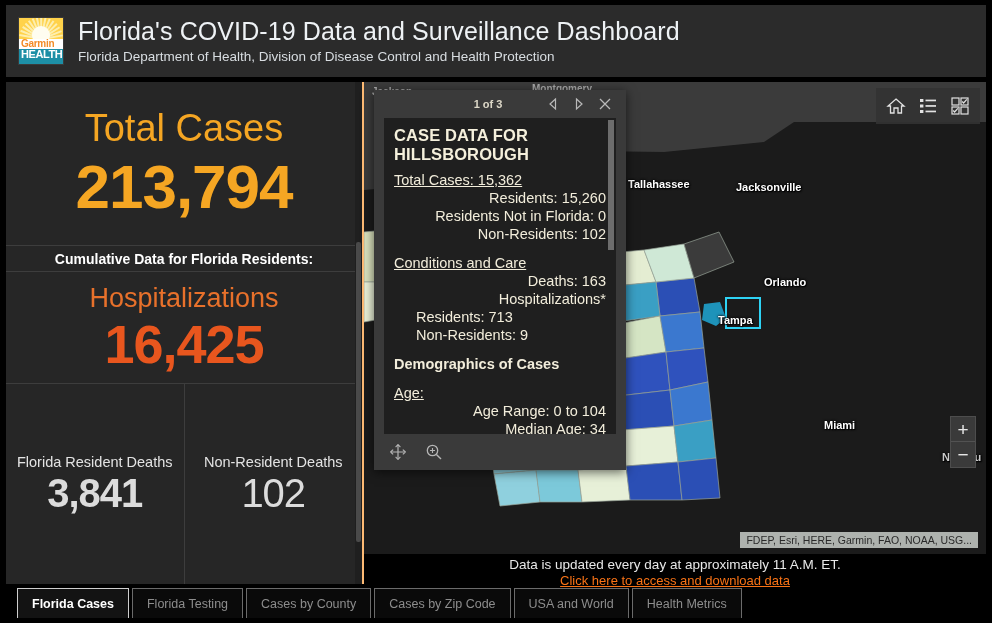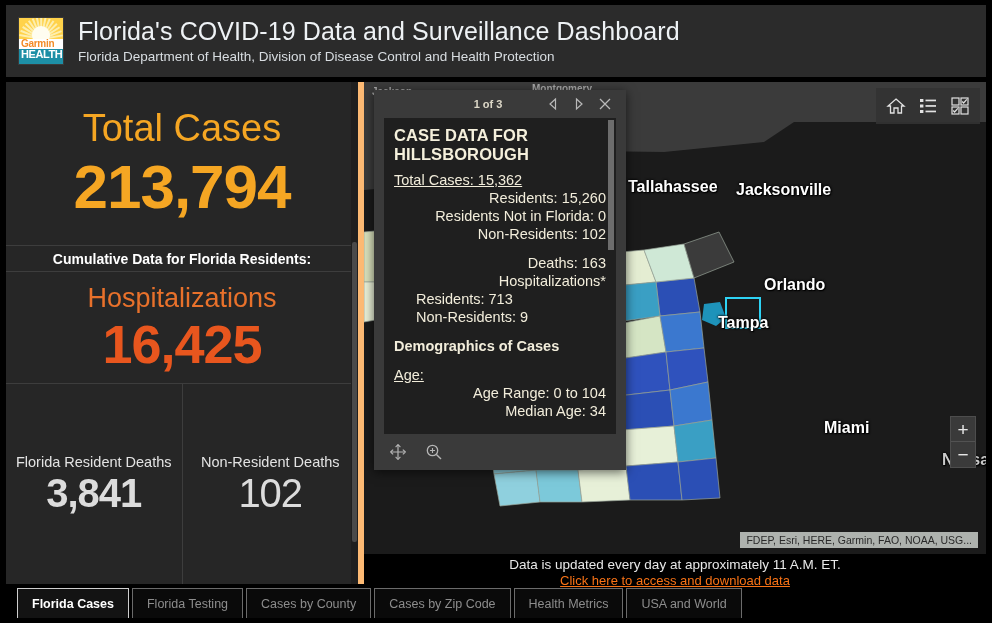--- a/index.html
+++ b/index.html
@@ -58,21 +58,21 @@
   #header-sub {
     color: #d8dde1; font-size: 13.5px; font-weight: 400;
     line-height: 20px; margin-top: 1px;
   }
 
   
   #stats {
     position: absolute; left: 6px; top: 82px; width: 358px; height: 502px;
     background: #262626;
     display: flex; flex-direction: column;
-    border-right: 6px solid #fdba74;
+    border-right: 2px solid #fdba74;
     justify-content: space-between;
   }
   .stat-block {
     display:flex; flex-direction:column; align-items:center; justify-content:center;
     border-bottom: 1px solid #3a3a3a;
     width:100%;
   }
   .stat-label { text-align:center; }
   .stat-value { text-align:center; line-height: 1; }
 
@@ -114,21 +114,21 @@
   #map {
     position: absolute; left: 364px; top: 82px; width: 622px; height: 472px;
     background: #1a1a1a; overflow: hidden;
   }
   #map-bg { position:absolute; inset:0; background:#222222; }
   #map-water { position:absolute; inset:0; background:#1b1b1b; }
   
   #map-svg { position:absolute; left:0; top:0; }
 
   .map-city {
-    position:absolute; color:#ffffff; font-size:16px; font-weight:700;
+    position:absolute; color:#ffffff; font-size:11px; font-weight:700;
     text-shadow: 0 0 3px #000, 0 0 2px #000, 1px 1px 1px #000;
     white-space:nowrap; pointer-events:none;
   }
   .map-city.dim { color:#c9c9c9; font-weight:700; }
   .map-label-state {
     position:absolute; color:#a9a9a9; font-size:10px; font-weight:700;
     white-space:nowrap;
   }
 
   #map-tools {
@@ -439,20 +439,21 @@
     </div>
 
     <div id="popup-body">
       <div id="popup-title">CASE DATA FOR HILLSBOROUGH</div>
       <div id="popup-lines">
           <div class="pp-line pp-head">Total Cases: 15,362</div>
           <div class="pp-line ind-1">Residents: 15,260</div>
           <div class="pp-line ind-1">Residents Not in Florida: 0</div>
           <div class="pp-line ind-1">Non-Residents: 102</div>
           <div class="pp-gap"></div>
+          <div class="pp-line pp-head">Conditions and Care</div>
           <div class="pp-line ind-1">Deaths: 163</div>
           <div class="pp-line ind-1">Hospitalizations*</div>
           <div class="pp-line ind-2">Residents: 713</div>
           <div class="pp-line ind-2">Non-Residents: 9</div>
           <div class="pp-gap"></div>
           <div class="pp-line pp-bold">Demographics of Cases</div>
           <div class="pp-gap"></div>
           <div class="pp-line pp-head">Age:</div>
           <div class="pp-line ind-1">Age Range: 0 to 104</div>
           <div class="pp-line ind-1">Median Age: 34</div>
@@ -480,17 +481,17 @@
   <div id="map-note">
     <div id="note-line1">Data is updated every day at approximately 11 A.M. ET.</div>
     <div id="note-line2">Click here to access and download data</div>
   </div>
 
   <div id="tabs">
       <div class="tab active">Florida Cases</div>
       <div class="tab">Florida Testing</div>
       <div class="tab">Cases by County</div>
       <div class="tab">Cases by Zip Code</div>
+      <div class="tab">USA and World</div>
       <div class="tab">Health Metrics</div>
-      <div class="tab">USA and World</div>
     </div>
 
 </div>
 
 </body></html>

